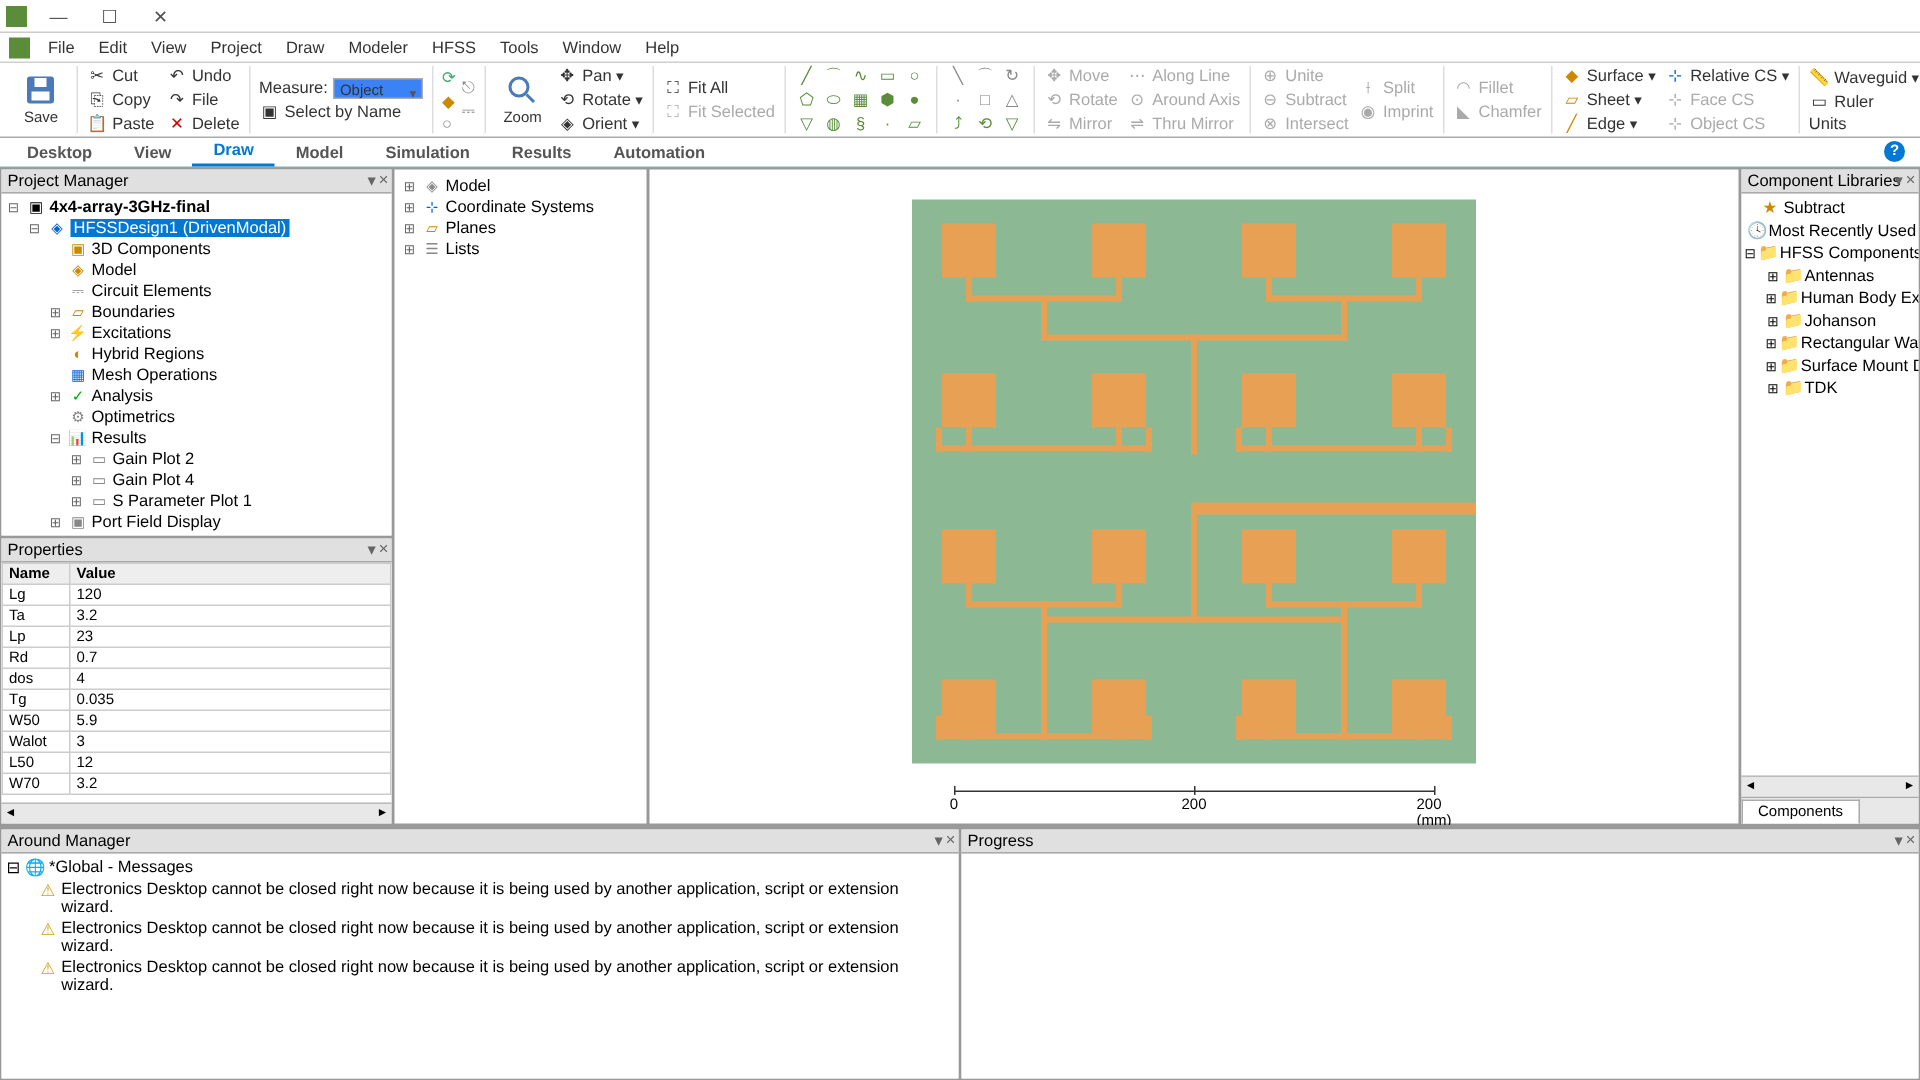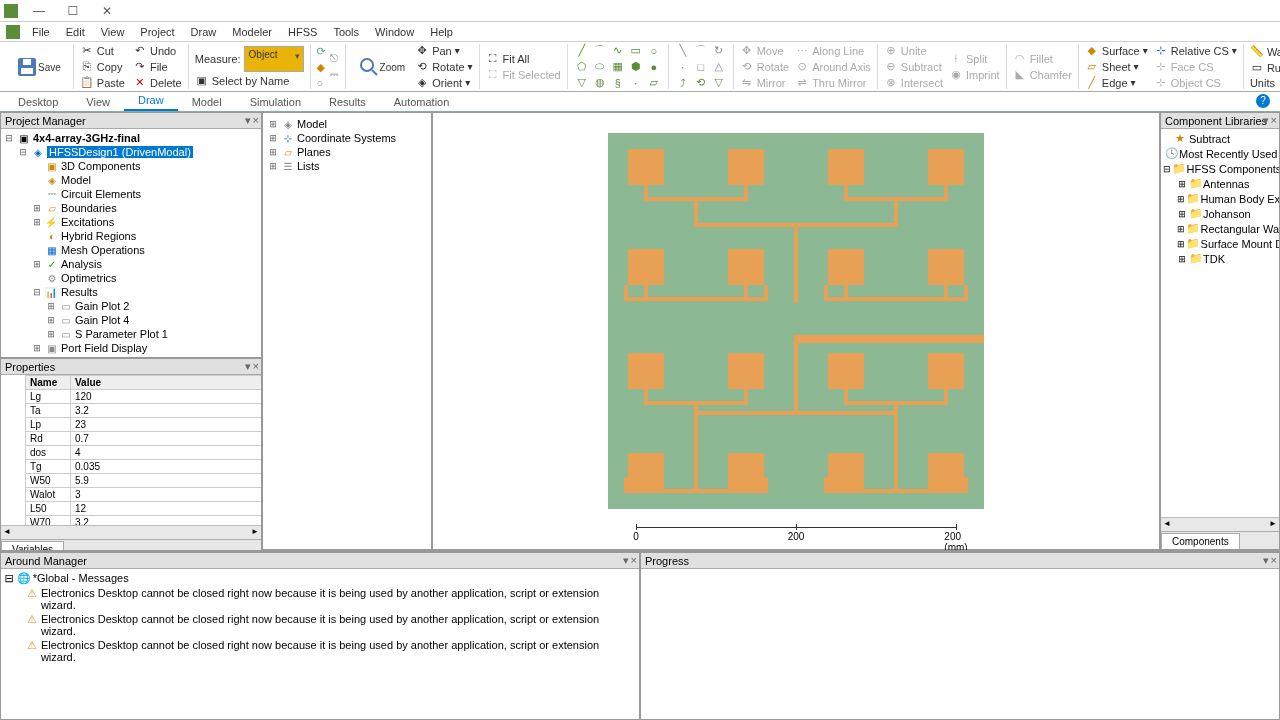--- a/index.html
+++ b/index.html
@@ -5,50 +5,50 @@
 * { margin: 0; padding: 0; box-sizing: border-box; font-family: 'Segoe UI', Tahoma, sans-serif; font-size: 11px; user-select: none; }
 body { width: 1280px; height: 720px; background: #f0f0f0; overflow: hidden; display: flex; flex-direction: column; }
 .title-bar { height: 22px; background: #fff; border-bottom: 1px solid #ccc; display: flex; align-items: center; padding: 0 4px; }
 .title-bar .app-icon { width: 14px; height: 14px; background: #5a8c3a; margin-right: 6px; }
 .title-text { flex: 1; color: #333; font-size: 11px; }
 .win-controls { display: flex; gap: 4px; }
 .win-btn { width: 30px; height: 20px; display: flex; align-items: center; justify-content: center; font-size: 12px; color: #555; }
 .menu-bar { height: 20px; background: #fff; border-bottom: 1px solid #d0d0d0; display: flex; align-items: center; padding: 0 2px; }
 .menu-bar .app-icon { width: 14px; height: 14px; background: #5a8c3a; margin: 0 4px; }
 .menu-item { padding: 2px 8px; color: #333; }
-.ribbon-tabs { height: 20px; background: #fff; display: flex; align-items: flex-end; padding: 0 4px; border-bottom: 1px solid #8aa; position: relative; }
+.ribbon-tabs { height: 20px; background: #fff; display: flex; align-items: flex-end; padding: 0 4px; border-bottom: 1px solid #8aa; position: relative; font-weight: bold; }
 .ribbon-tab { padding: 3px 14px; color: #555; }
 .ribbon-tab.active { color: #0078d4; border-bottom: 2px solid #0078d4; }
 .info-icon { position: absolute; right: 10px; top: 2px; width: 14px; height: 14px; border-radius: 50%; background: #0078d4; color: #fff; text-align: center; line-height: 14px; font-size: 10px; }
 .ribbon { height: 50px; background: #fff; border-bottom: 1px solid #aaa; display: flex; align-items: center; padding: 2px 4px; gap: 0; }
 .ribbon-group { display: flex; align-items: center; padding: 0 6px; border-right: 1px solid #ddd; height: 100%; }
-.big-btn { display: flex; flex-direction: row; align-items: center; justify-content: center; padding: 0 6px; height: 100%; }
+.big-btn { display: flex; flex-direction: column; align-items: center; justify-content: center; padding: 0 6px; height: 100%; }
 .big-btn .ic { width: 22px; height: 22px; display: flex; align-items: center; justify-content: center; }
 .big-btn .lbl { font-size: 10px; color: #333; margin-top: 2px; }
 .small-col { display: flex; flex-direction: column; justify-content: center; gap: 2px; }
 .small-row { display: flex; align-items: center; gap: 3px; font-size: 10px; color: #333; white-space: nowrap; }
 .small-row .sic { width: 14px; height: 14px; display: inline-flex; align-items: center; justify-content: center; }
-.combo { border: 1px solid #aaa; background: #eab308; padding: 0 16px 2px 4px; height: 26px; line-height: 16px; font-size: 10px; position: relative; min-width: 60px; }
+.combo { border: 1px solid #aaa; background: #3b82f6; padding: 0 16px 2px 4px; height: 14px; line-height: 16px; font-size: 10px; position: relative; min-width: 60px; }
 .combo::after { content: "▾"; position: absolute; right: 3px; top: 1px; font-size: 9px; color: #555; }
 .icon-grid { display: grid; grid-template-columns: repeat(5, 16px); grid-template-rows: repeat(3, 14px); gap: 2px; }
 .shape-ic { width: 16px; height: 14px; display: flex; align-items: center; justify-content: center; color: #5a8c3a; font-size: 11px; }
 .main-area { flex: 1; display: flex; overflow: hidden; }
 .panel { background: #f5f5f5; border: 1px solid #999; display: flex; flex-direction: column; }
 .panel-title { height: 16px; background: #e0e0e0; border-bottom: 1px solid #aaa; padding: 0 4px; font-size: 10px; display: flex; align-items: center; position: relative; }
 .panel-title .ctl { position: absolute; right: 2px; top: 1px; font-size: 9px; color: #666; display:flex; gap:2px; }
 .left-col { width: 262px; display: flex; flex-direction: column; }
 .tree { flex: 1; background: #fff; overflow: auto; font-size: 11px; padding: 2px; }
 .tree-item { display: flex; align-items: center; padding: 1px 0; white-space: nowrap; }
 .tree-item .exp { width: 12px; text-align: center; color: #666; font-size: 9px; }
 .tree-item .icn { width: 14px; height: 12px; margin: 0 2px; display: inline-flex; align-items: center; justify-content: center; font-size: 10px; }
 .tree-item.selected span.label { background: #0078d4; color: #fff; padding: 0 2px; }
 .ind1 { padding-left: 14px; } .ind2 { padding-left: 28px; } .ind3 { padding-left: 42px; }
 .props { height: 200px; display: flex; flex-direction: column; }
 .props-table { flex: 1; background: #fff; overflow: auto; }
-.props-table table { width: 100%; border-collapse: collapse; margin-left: 24px; }
+.props-table table { width: 100%; border-collapse: collapse; }
 .props-table th, .props-table td { border: 1px solid #ccc; padding: 1px 4px; font-size: 10px; text-align: left; height: 14px; }
 .props-table th { background: #eee; }
 .tab-strip { height: 18px; background: #e8e8e8; border-top: 1px solid #aaa; display: flex; align-items: center; }
 .tab-strip .tab { padding: 2px 10px; background: #fff; border: 1px solid #aaa; border-bottom: none; font-size: 10px; }
 .middle-tree { width: 170px; background: #fff; border: 1px solid #999; padding: 4px; }
 .viewport { flex: 1; background: #fff; border: 1px solid #999; position: relative; display: flex; align-items: center; justify-content: center; }
 .design-canvas { width: 376px; height: 376px; background: #8db894; position: relative; margin-top: -20px; }
 .patch { position: absolute; background: #e8a154; }
 .trace { position: absolute; background: #e8a154; }
 .ruler { position: absolute; bottom: 6px; left: 50%; transform: translateX(-50%); height: 20px; width: 320px; }
@@ -491,23 +491,20 @@
               </tr>
           <tr>
                 <td>W70</td>
                 <td>3.2</td>
               </tr>
 
         </tbody>
           </table>
       </div>
       <div class="scroll-stub"></div>
-      <div class="tab-strip">
-          <div class="tab">Variables</div>
-        </div>
     </div>
   </div>
 
   <div class="middle-tree">
     <div class="tree-item">
         <span class="exp">⊞</span>
         <span class="icn" style="color:#888">◈</span>
         <span>Model</span>
       </div>
     <div class="tree-item">

